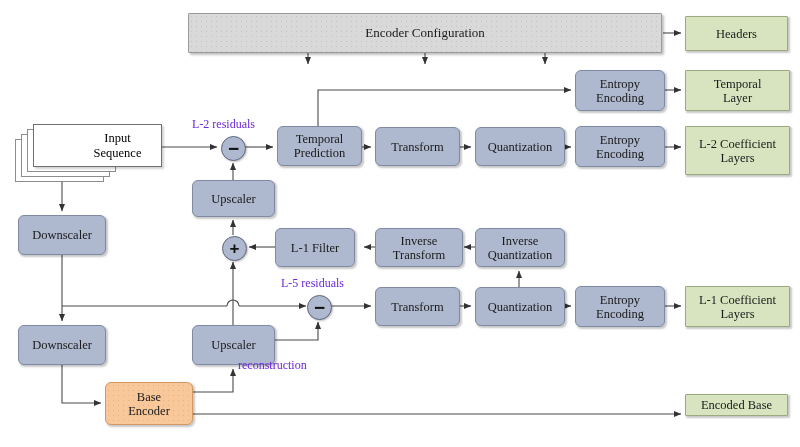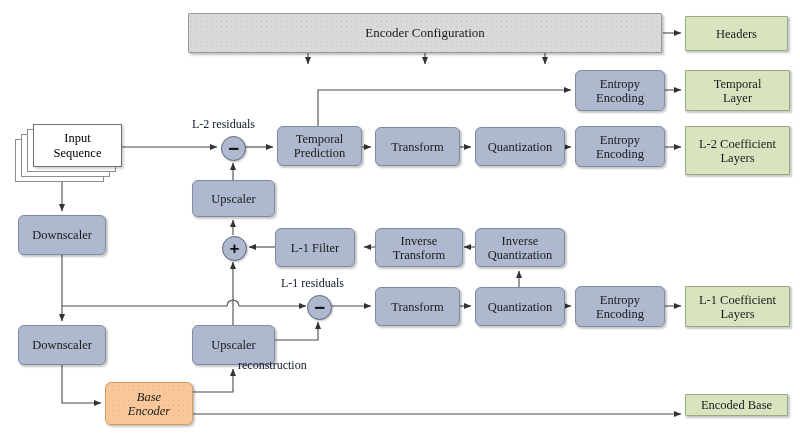--- a/index.html
+++ b/index.html
@@ -38,21 +38,20 @@
     border-radius:1px;
     box-shadow:1.5px 1.5px 2px rgba(0,0,0,0.22);
   }
   .orange{
     background:#f8c89a;
     border:1px solid #d29a63;
     border-radius:6px;
     box-shadow:1.5px 1.5px 2px rgba(0,0,0,0.22);
     background-image:radial-gradient(#e8b07c 0.6px, transparent 0.7px);
     background-size:5px 5px;
-    font-style:italic;
   }
   .grayband{
     background:#d9d9d9;
     border:1px solid #9a9a9a;
     border-radius:1px;
     box-shadow:2px 2px 2.5px rgba(0,0,0,0.25);
     background-image:radial-gradient(#c2c2c2 0.7px, transparent 0.8px);
     background-size:5px 5px;
     font-size:13px;
   }
@@ -65,40 +64,41 @@
   }
   .stack-front{
     position:absolute;
     background:#ffffff;
     border:1px solid #6f6f6f;
     z-index:3;
     display:flex;align-items:center;justify-content:center;
     text-align:center;font-size:12.5px;line-height:1.15;
     white-space:pre-line;
     box-shadow:1.5px 1.5px 2px rgba(0,0,0,0.18);
+    padding-left:40px;
   }
   
   .op{
     position:absolute;
     width:23px;height:23px;border-radius:50%;
     background:#aeb8ce;
     border:1px solid #5d6880;
     z-index:4;
     box-shadow:1px 1px 2px rgba(0,0,0,0.25);
   }
   .op .glyph{
     position:absolute;left:0;top:0;right:0;bottom:0;
     display:flex;align-items:center;justify-content:center;
     font-family:"Liberation Sans","DejaVu Sans",sans-serif;
     font-size:17px;font-weight:700;color:#111;line-height:1;
   }
   .op.minus .glyph{font-size:19px;}
   .wirelabel{
     position:absolute;
-    font-size:12px;color:#0f172a;
+    font-size:12px;color:#6d28d9;
     z-index:5;white-space:nowrap;
     background:transparent;
   }
 </style>
 </head>
 <body>
 
 <div id="canvas">
 
   <svg id="wires" viewBox="0 0 800 447" xmlns="http://www.w3.org/2000/svg">
@@ -213,21 +213,21 @@
 
   <div class="node blue" style="left:275px;top:228px;width:80px;height:39px;">L-1 Filter</div>
   <div class="node blue" style="left:375px;top:228px;width:88px;height:39px;">Inverse
 Transform</div>
   <div class="node blue" style="left:475px;top:228px;width:90px;height:39px;">Inverse
 Quantization</div>
 
   <div class="op minus" style="left:307px;top:295px;">
     <span class="glyph">−</span>
   </div>
-  <div class="wirelabel" style="left:281px;top:276px;">L-1 residuals</div>
+  <div class="wirelabel" style="left:281px;top:276px;">L-5 residuals</div>
 
   <div class="node blue" style="left:375px;top:287px;width:85px;height:39px;">Transform</div>
   <div class="node blue" style="left:475px;top:287px;width:90px;height:39px;">Quantization</div>
   <div class="node blue" style="left:575px;top:286px;width:90px;height:41px;">Entropy
 Encoding</div>
   <div class="node green" style="left:685px;top:286px;width:105px;height:41px;">L-1 Coefficient
 Layers</div>
 
   <div class="node blue" style="left:192px;top:325px;width:83px;height:40px;">Upscaler</div>
 

